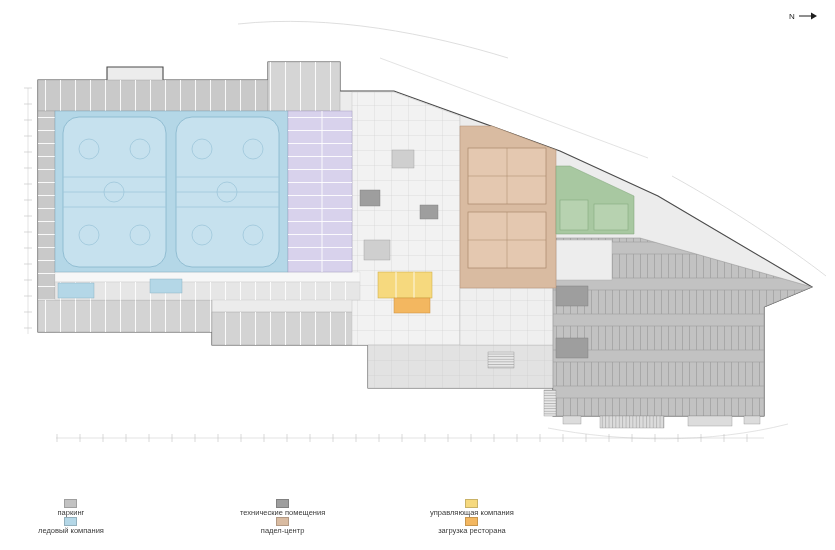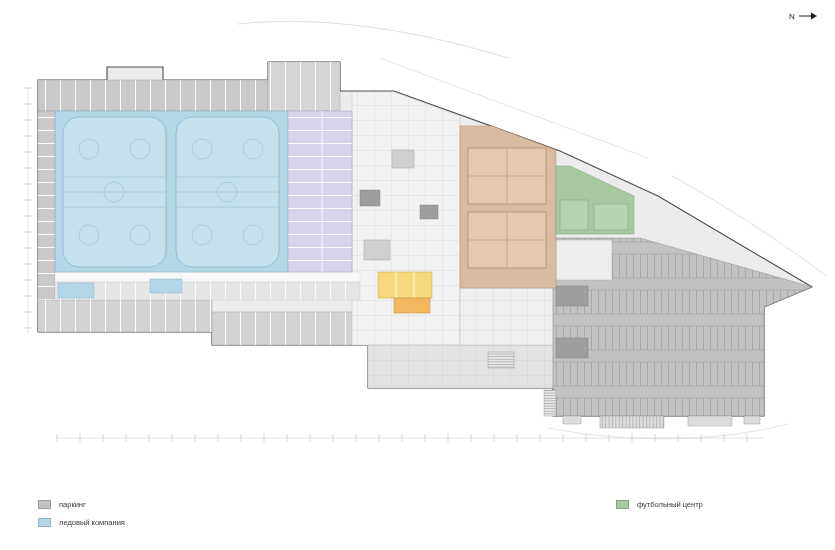--- a/index.html
+++ b/index.html
@@ -8,21 +8,21 @@
   .plan-svg{position:absolute;left:0;top:0;display:block;}
   .north{position:absolute;left:789px;top:11px;display:flex;align-items:center;gap:3px;
          font-size:8px;color:#1e1e1e;}
   .legend{position:absolute;left:0;top:499px;width:835px;height:46px;
           font-size:7.5px;color:#3a3a3a;}
   .lcol{position:absolute;top:0;}
   .lcol-1{left:38px;}
   .lcol-2{left:240px;}
   .lcol-3{left:430px;}
   .lcol-4{left:616px;}
-  .litem{display:flex;align-items:center;gap:8px;height:11px;margin-bottom:7px;white-space:nowrap;}
+  .litem{display:flex;align-items:center;height:11px;margin-bottom:7px;white-space:nowrap;flex-direction:column;}
   .sw{display:inline-block;width:11px;height:7px;border:0.5px solid rgba(0,0,0,.18);flex:0 0 auto;}
 </style>
 </head>
 <body>
 
 <div class="canvas">
 
   <svg class="plan-svg" width="835" height="470" viewBox="0 0 835 470">
     <defs>
       <pattern id="rv15" width="15" height="8" patternUnits="userSpaceOnUse">
@@ -207,21 +207,37 @@
     <div class="lcol lcol-1">
       <div class="litem">
         <span class="sw" style="background: rgb(194, 194, 194);"></span>
         <span>паркинг</span>
       </div>
       <div class="litem">
         <span class="sw" style="background: rgb(180, 215, 231);"></span>
         <span>ледовый компания</span>
       </div>
     </div>
+    <div class="lcol lcol-2">
+      <div class="litem">
+        <span class="sw" style="background: rgb(158, 158, 158);"></span>
+        <span>технические помещения</span>
+      </div>
+      <div class="litem">
+        <span class="sw" style="background: rgb(217, 187, 161);"></span>
+        <span>падел-центр</span>
+      </div>
+    </div>
+    <div class="lcol lcol-3">
+      <div class="litem">
+        <span class="sw" style="background: rgb(246, 217, 126);"></span>
+        <span>управляющая компания</span>
+      </div>
+      <div class="litem">
+        <span class="sw" style="background: rgb(243, 183, 96);"></span>
+        <span>загрузка ресторана</span>
+      </div>
+    </div>
     <div class="lcol lcol-4">
-      <div class="litem">
-        <span class="sw" style="background: rgb(168, 200, 161);"></span>
-        <span>футбольный центр</span>
-      </div>
     </div>
   </div>
 
 </div>
 
 </body></html>

